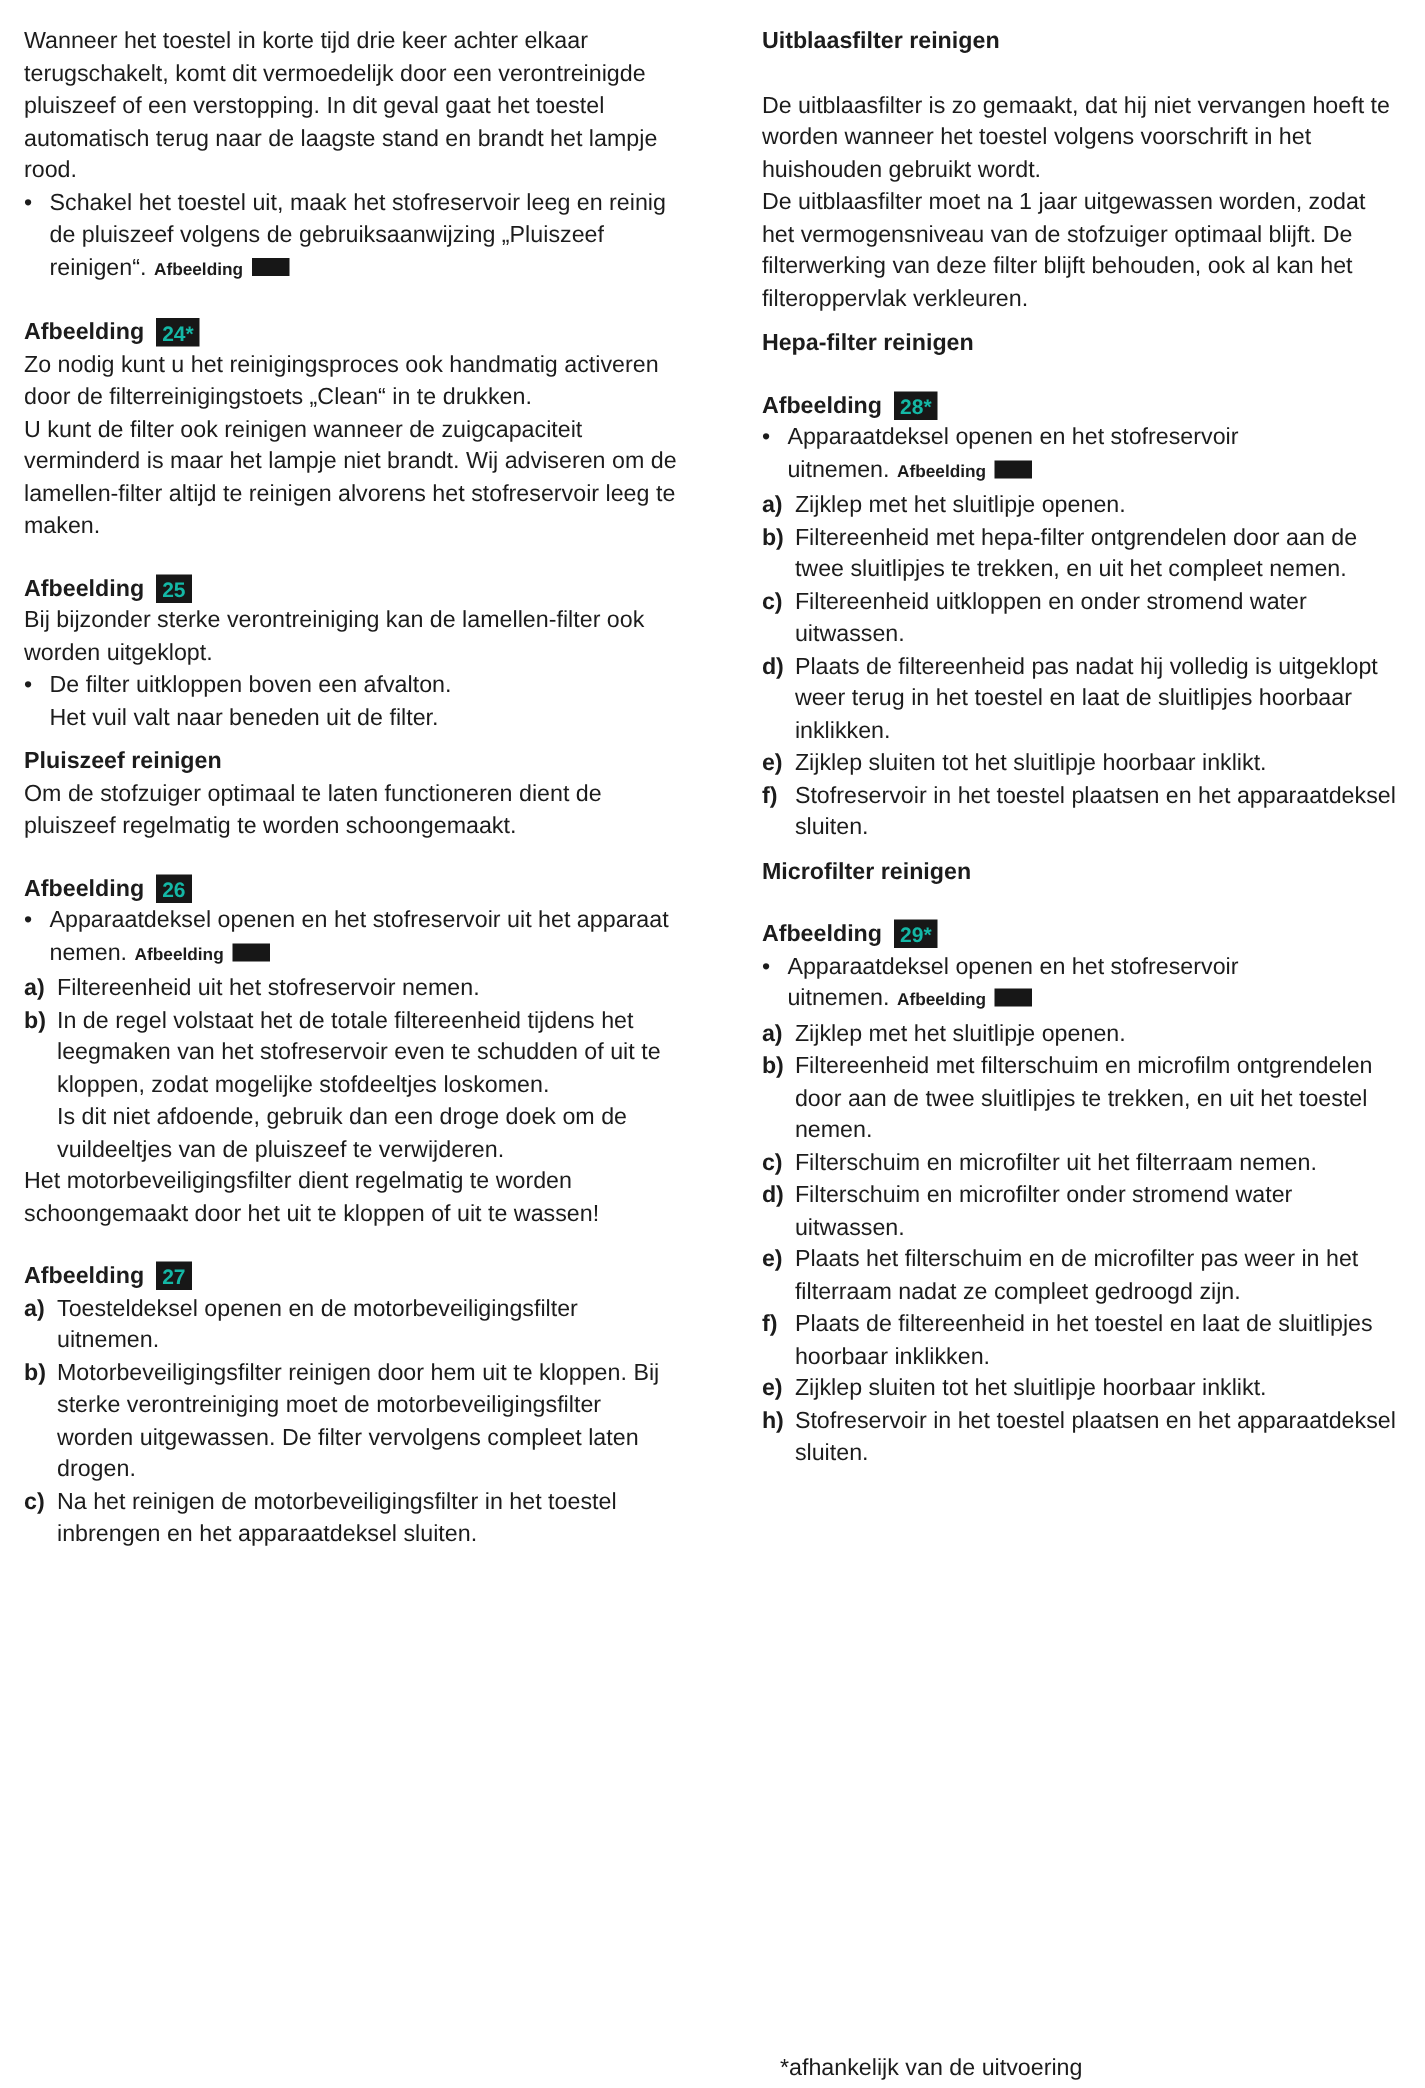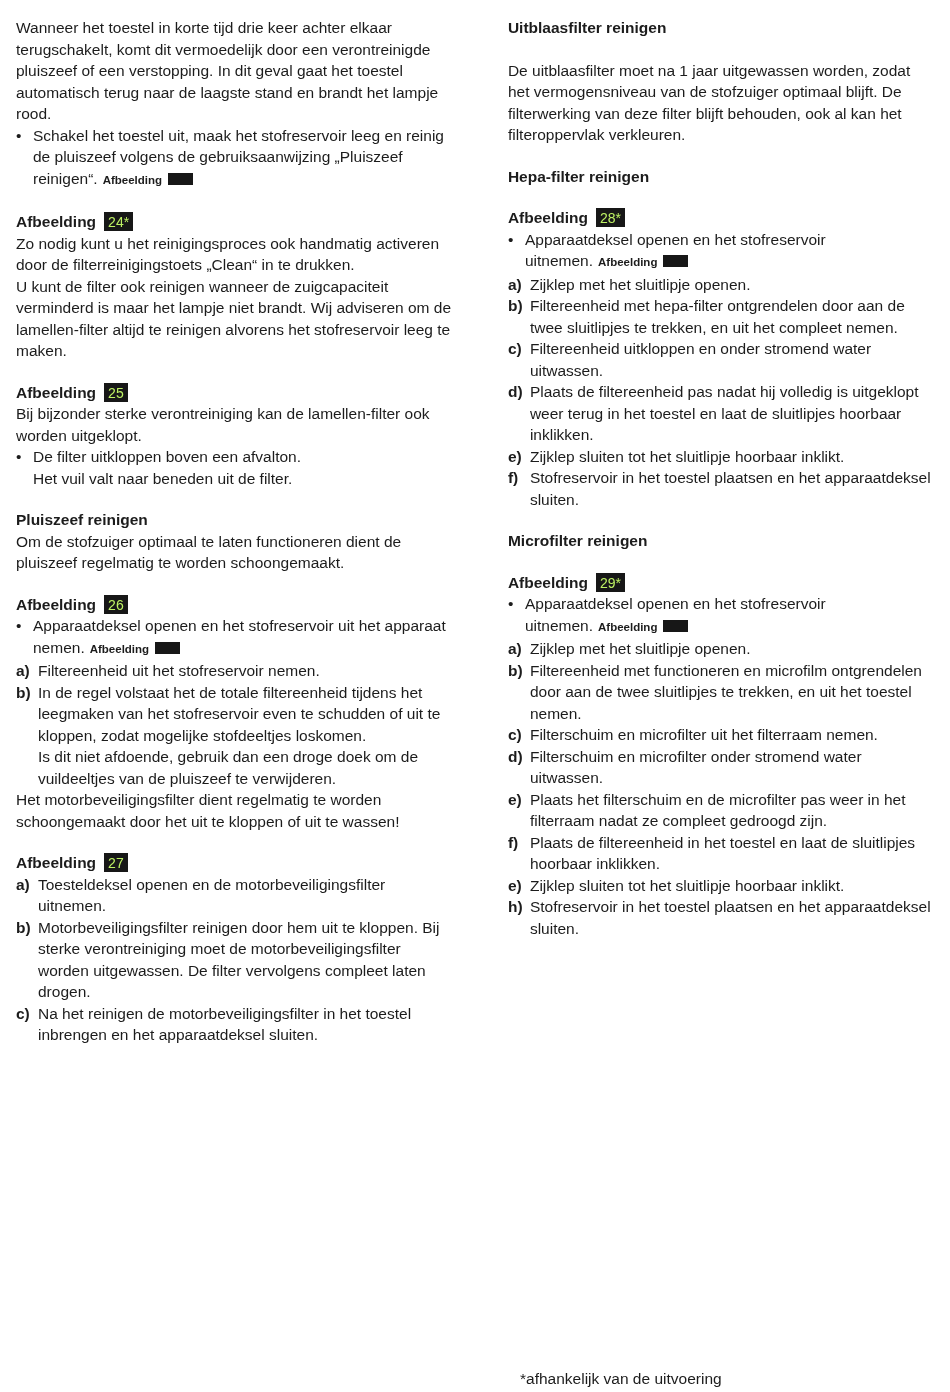--- a/index.html
+++ b/index.html
@@ -6,26 +6,26 @@
   body{
     width:950px;height:1392px;background:#ffffff;position:relative;
     font-family:"Liberation Sans",sans-serif;
     font-size:15.5px;line-height:21.5px;color:#1c1c1c;
     -webkit-font-smoothing:antialiased;
   }
   .page{display:flex;padding:17px 15px 0 16px;gap:56px;}
   .col{width:443px;}
   .col.right{width:434px;}
   .blk{margin:0;}
-  .h{font-weight:bold;margin-top:20px;}
+  .h{font-weight:bold;margin-top:8px;}
   .p{margin-top:0;}
   .figure{margin-top:20px;display:flex;align-items:center;gap:8px;}
   .fig-label{font-weight:bold;}
   .fig-num{
-    background:#171717;color:#bef264;font-weight:normal;
+    background:#171717;color:#14b8a6;font-weight:bold;
     font-size:14px;line-height:1;padding:3px 4px 2px 4px;
     display:inline-block;
   }
   .item{display:flex;}
   .marker{flex:0 0 auto;}
   .bullet-marker{width:17px;}
   .letter-marker{width:22px;font-weight:bold;}
   .body{flex:1 1 auto;}
   .ref-label{font-weight:bold;font-size:11.5px;margin-left:5px;white-space:nowrap;}
   .ref-box{
@@ -92,20 +92,21 @@
         <span class="body">Motorbeveiligingsfilter reinigen door hem uit te kloppen. Bij sterke verontreiniging moet de motorbeveiligingsfilter worden uitgewassen. De filter vervolgens compleet laten drogen.</span>
       </div>
       <div class="blk item">
         <span class="marker letter-marker">c)</span>
         <span class="body">Na het reinigen de motorbeveiligingsfilter in het toestel inbrengen en het apparaatdeksel sluiten.</span>
       </div>
     </div>
   <div class="col right" id="col-right">
       <div class="blk h" style="margin-top: 0px;">Uitblaasfilter reinigen</div>
       <div class="spacer"></div>
+      <div class="blk p">De uitblaasfilter is zo gemaakt, dat hij niet vervangen hoeft te worden wanneer het toestel volgens voorschrift in het huishouden gebruikt wordt.</div>
       <div class="blk p">De uitblaasfilter moet na 1 jaar uitgewassen worden, zodat het vermogensniveau van de stofzuiger optimaal blijft. De filterwerking van deze filter blijft behouden, ook al kan het filteroppervlak verkleuren.</div>
       <div class="blk h">Hepa-filter reinigen</div>
       <div class="blk figure">
         <span class="fig-label">Afbeelding</span>
         <span class="fig-num">28*</span>
       </div>
       <div class="blk item">
         <span class="marker bullet-marker">•</span>
         <span class="body">Apparaatdeksel openen en het stofreservoir uitnemen.<span class="ref-label">Afbeelding</span><span class="ref-box"></span></span>
       </div>
@@ -141,21 +142,21 @@
       <div class="blk item">
         <span class="marker bullet-marker">•</span>
         <span class="body">Apparaatdeksel openen en het stofreservoir uitnemen.<span class="ref-label">Afbeelding</span><span class="ref-box"></span></span>
       </div>
       <div class="blk item">
         <span class="marker letter-marker">a)</span>
         <span class="body">Zijklep met het sluitlipje openen.</span>
       </div>
       <div class="blk item">
         <span class="marker letter-marker">b)</span>
-        <span class="body">Filtereenheid met functioneren en microfilm ontgrendelen door aan de twee sluitlipjes te trekken, en uit het toestel nemen.</span>
+        <span class="body">Filtereenheid met filterschuim en microfilm ontgrendelen door aan de twee sluitlipjes te trekken, en uit het toestel nemen.</span>
       </div>
       <div class="blk item">
         <span class="marker letter-marker">c)</span>
         <span class="body">Filterschuim en microfilter uit het filterraam nemen.</span>
       </div>
       <div class="blk item">
         <span class="marker letter-marker">d)</span>
         <span class="body">Filterschuim en microfilter onder stromend water uitwassen.</span>
       </div>
       <div class="blk item">

